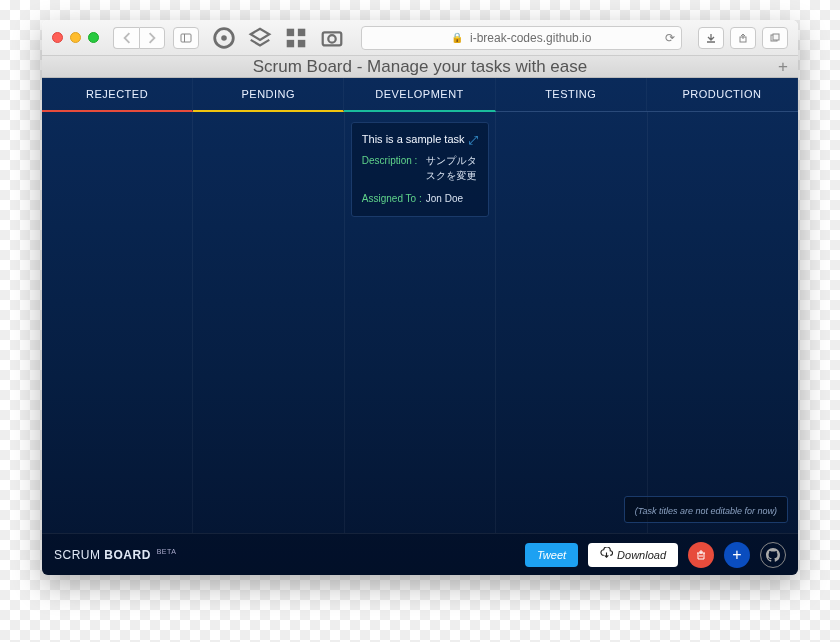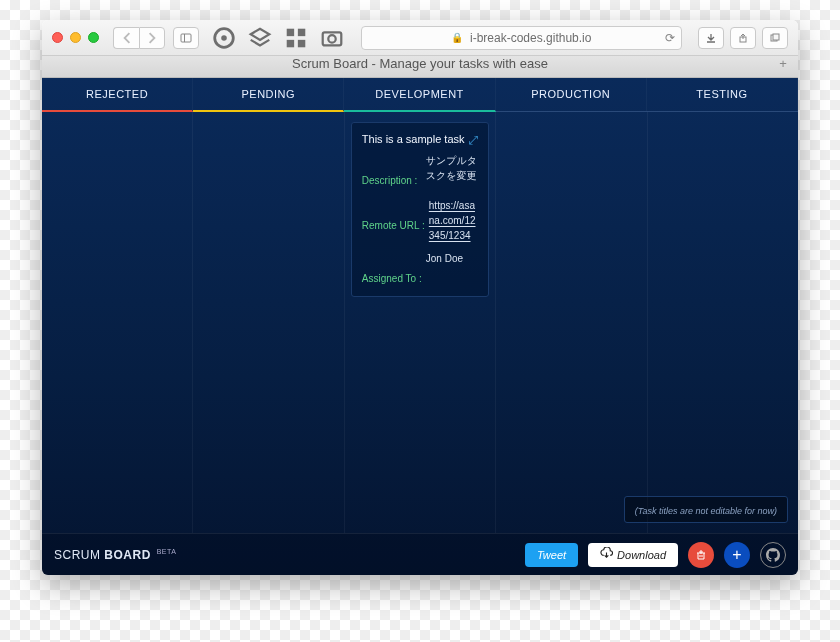--- a/index.html
+++ b/index.html
@@ -73,22 +73,22 @@
     }
     .url-bar .lock { font-size: 10px; }
     .url-bar .refresh { position: absolute; right: 6px; font-size: 12px; color:#888;}
     
     .right-ctrls { display: flex; gap: 6px; }
     
     .tab-bar {
       height: 22px;
       background: linear-gradient(#e4e4e4, #d6d6d6);
       border-bottom: 1px solid #bbb;
-      display: flex; align-items: flex-start;
-      font-size: 13px; color: #555;
+      display: flex; align-items: flex-end;
+      font-size: 17px; color: #555;
       position: relative;
     }
     .tab-bar .tab-title { flex:1; text-align:center; }
     .tab-bar .add-tab { position:absolute; right:6px; width:18px; text-align:center; color:#888;}
     
     
     .app {
       flex: 1;
       background: linear-gradient(180deg, #0a2a5a 0%, #061e42 60%, #041430 100%);
       display: flex; flex-direction: column;
@@ -130,21 +130,21 @@
       border: 1px solid #1a3a6a;
       border-radius: 3px;
       padding: 10px;
       margin-top: 2px;
       font-size: 10px;
       color: #dde6f5;
       position: relative;
     }
     .task-title { color: #f2f7ff; font-size: 11px; margin-bottom: 8px; }
     .field-row { display: flex; gap: 4px; margin-bottom: 8px; line-height: 1.5; }
-    .field-label { color: #5fd38a; min-width: 60px; margin-top: 20px; }
+    .field-label { color: #5fd38a; min-width: 60px; }
     .field-label::after { content: " :"; }
     .field-value { color: #d8e2f0; flex:1; word-break: break-all; }
     .field-value.link { text-decoration: underline; text-underline-offset: 2px; }
     .expand-icon { position:absolute; top:10px; right:10px; color:#3a9ad9; font-size:12px; }
     
     .hint-box {
       position: absolute;
       right: 10px; bottom: 10px;
       background: rgba(0,0,0,0.35);
       border: 1px solid #1a3a6a;
@@ -290,39 +290,35 @@
       <div class="tab-title">Scrum Board - Manage your tasks with ease</div>
       <div class="add-tab">+</div>
     </div>
 
     <div class="app">
 
       <div class="columns-header">
         <div class="col-h">REJECTED</div>
         <div class="col-h">PENDING</div>
         <div class="col-h">DEVELOPMENT</div>
+        <div class="col-h">TESTING</div>
         <div class="col-h">PRODUCTION</div>
-        <div class="col-h">TESTING</div>
       </div>
 
       <div class="board">
         <div class="column"></div>
         <div class="column"></div>
         <div class="column">
 
           <div class="task-card">
             <span class="expand-icon">⤢</span>
             <div class="task-title">This is a sample task</div>
             <div class="field-row">
               <span class="field-label">Description</span>
               <span class="field-value">サンプルタスクを変更</span>
-            </div>
-            <div class="field-row" style="margin-top:10px;">
-              <span class="field-label">Remote URL</span>
-              <span class="field-value link">https://asana.com/12345/1234</span>
             </div>
             <div class="field-row" style="margin-bottom:0;">
               <span class="field-label">Assigned To</span>
               <span class="field-value">Jon Doe</span>
             </div>
           </div>
 
         </div>
         <div class="column"></div>
         <div class="column" style="border-right:none;">

